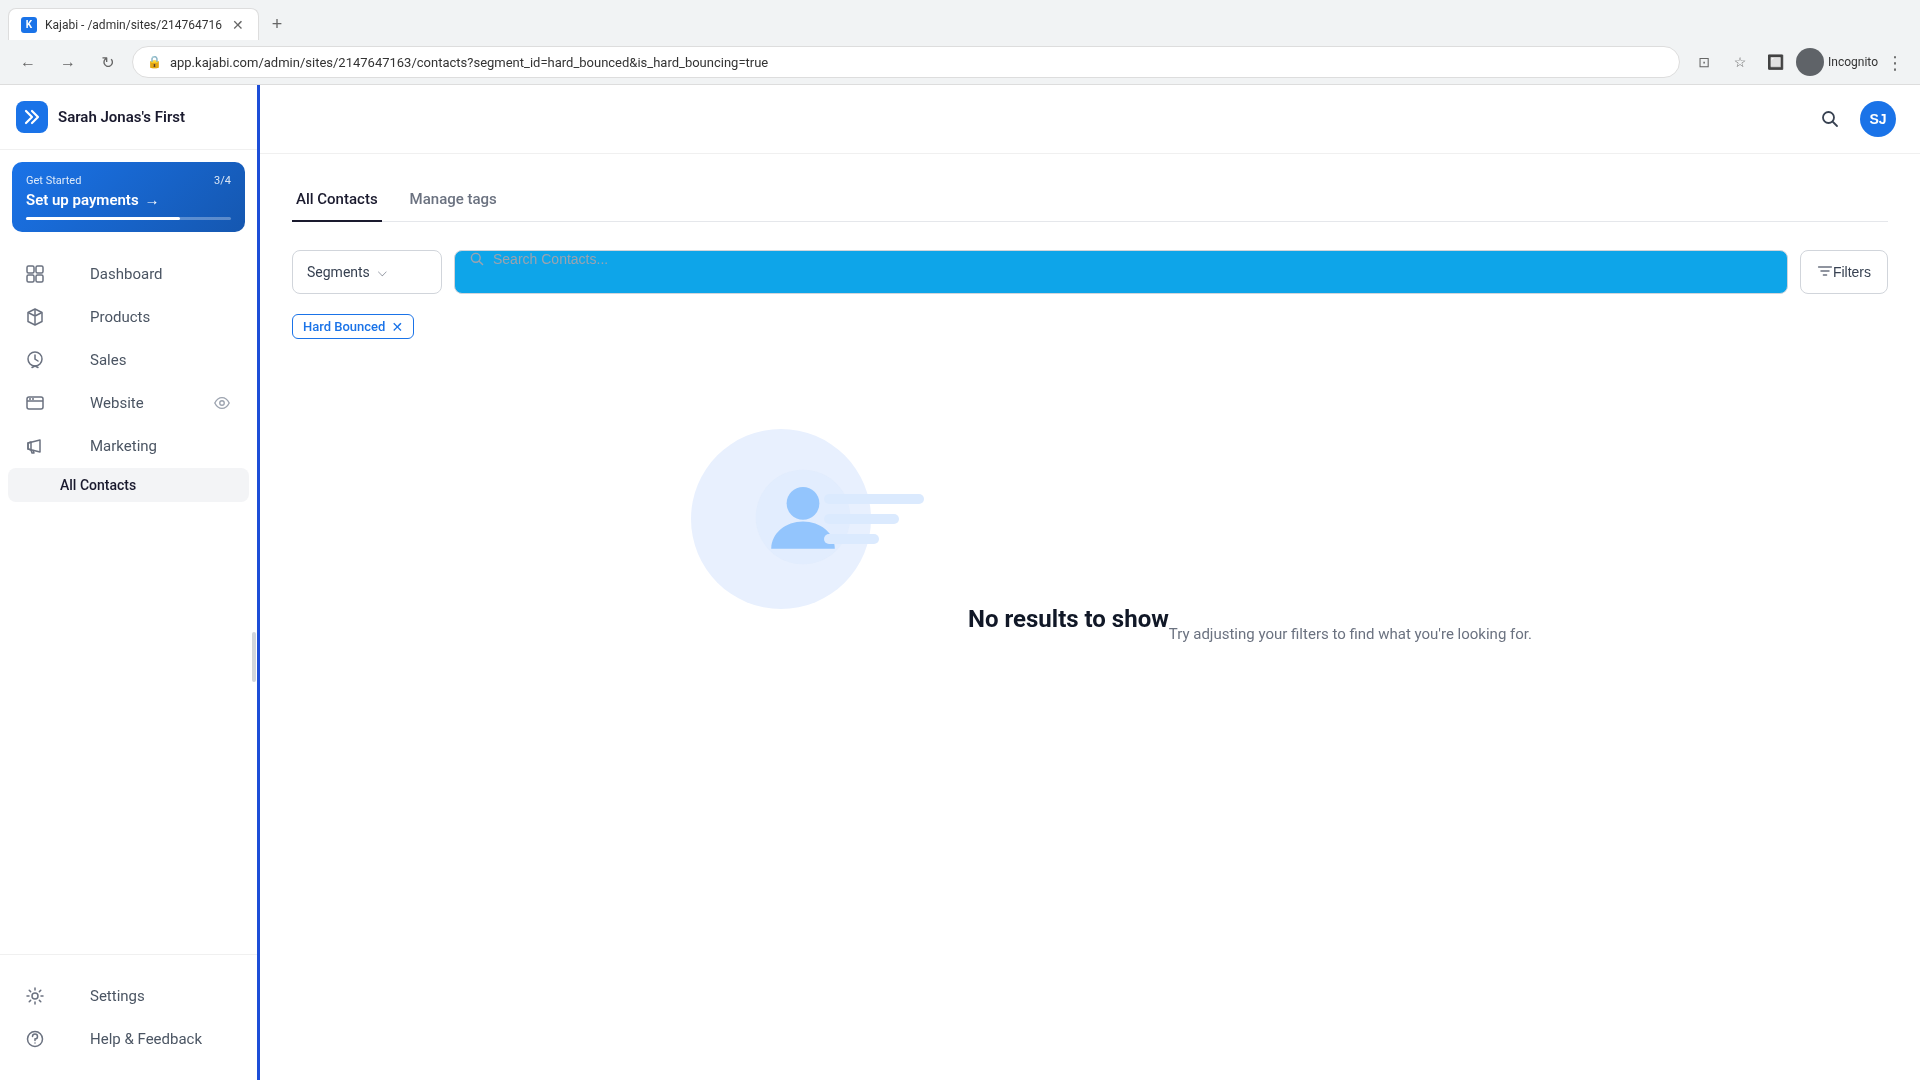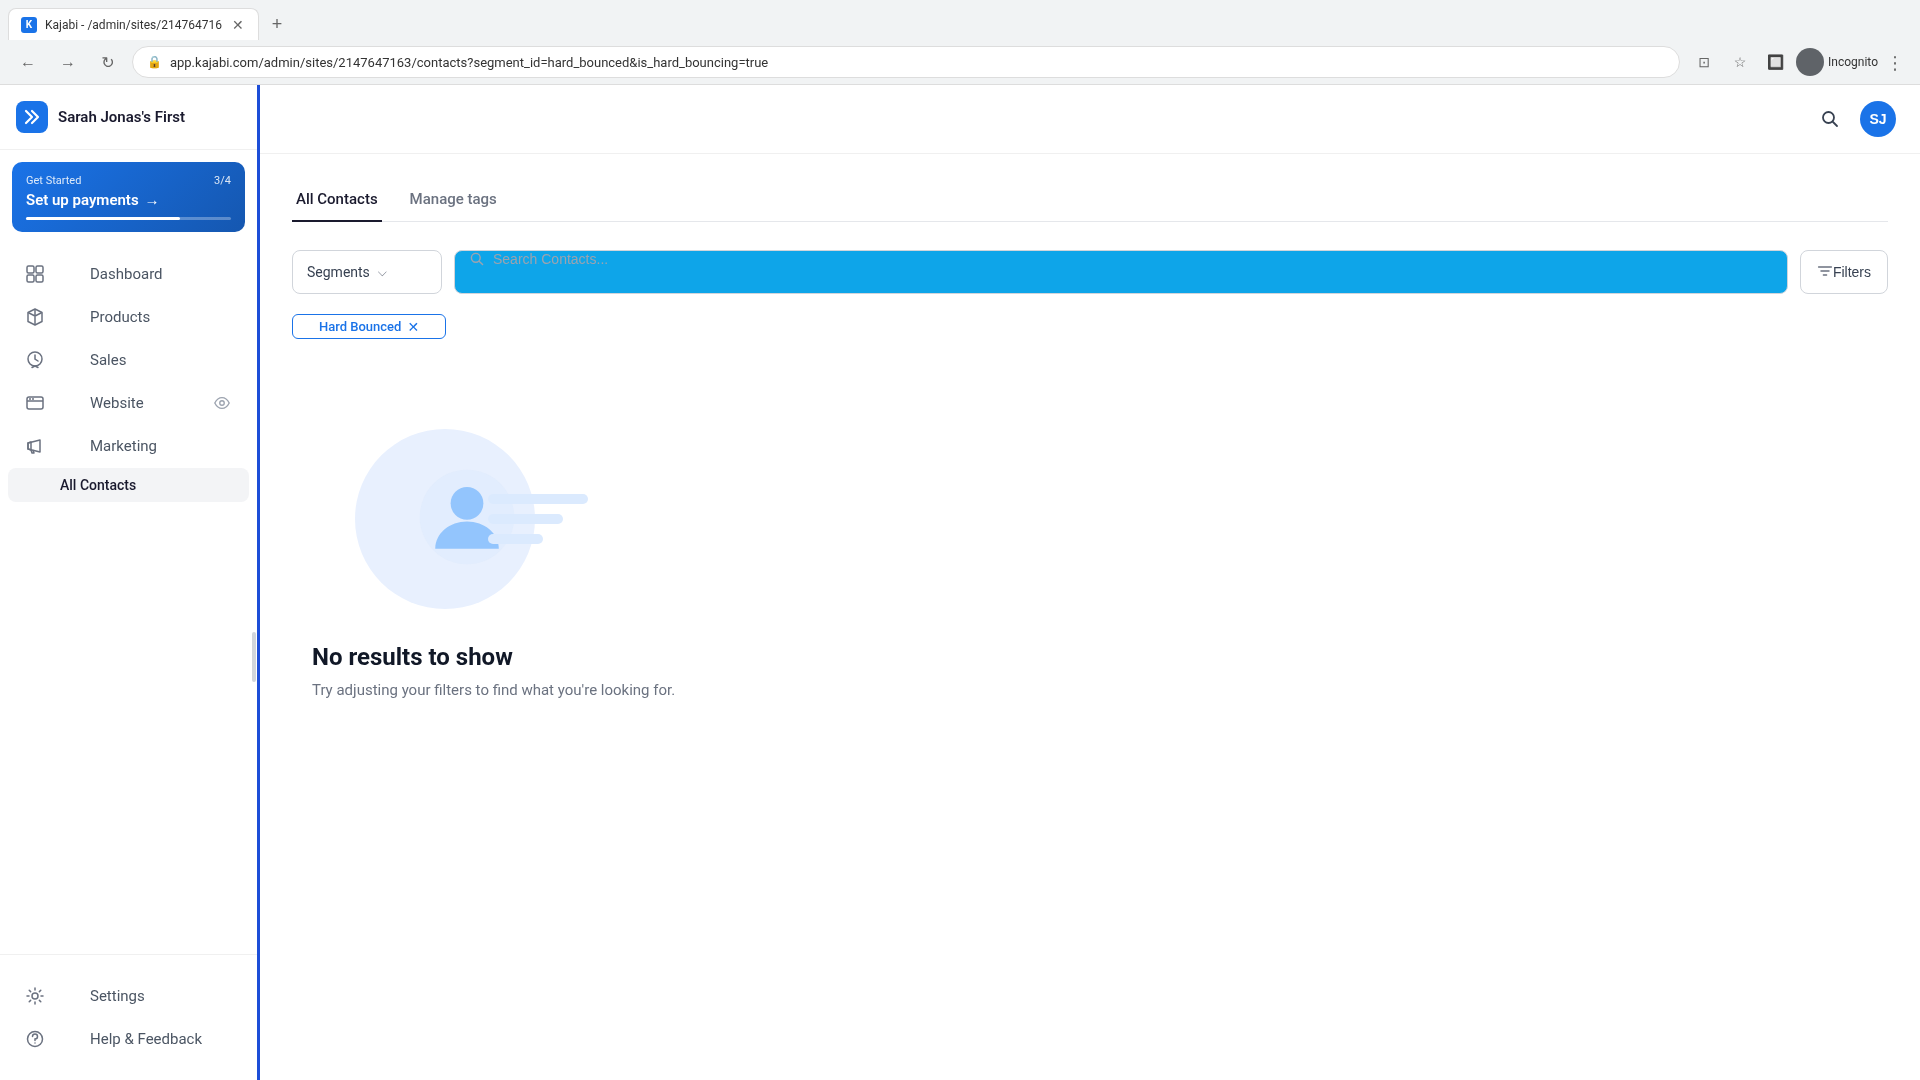--- a/index.html
+++ b/index.html
@@ -80,25 +80,25 @@
     .segments-dropdown .chevron { color: #6b7280; font-size: 12px; }
     .search-bar { flex: 1; display: flex; align-items: flex-start; gap: 8px; border: 1px solid #d1d5db; border-radius: 8px; padding: 0 14px; height: 44px; background: #0ea5e9; }
     .search-bar .search-icon { color: #9ca3af; font-size: 15px; }
     .search-bar input { border: none; outline: none; flex: 1; font-size: 14px; color: #374151; background: transparent; }
     .search-bar input::placeholder { color: #9ca3af; }
     .filters-btn { display: flex; align-items: center; gap: 0; border: 1px solid #d1d5db; border-radius: 8px; padding: 4px 16px; height: 44px; cursor: pointer; background: #fff; font-size: 14px; color: #374151; white-space: nowrap; }
     .filters-btn .filter-icon { color: #6b7280; }
 
     
     .active-filters { display: flex; gap: 8px; flex-wrap: wrap; margin-bottom: 20px; }
-    .filter-tag { display: flex; align-items: center; gap: 6px; background: #fff; border: 1.5px solid #1a73e8; border-radius: 6px; padding: 4px 26px; font-size: 13px; color: #1a73e8; font-weight: 500; }
+    .filter-tag { display: flex; align-items: center; gap: 6px; background: #fff; border: 1.5px solid #1a73e8; border-radius: 6px; padding: 4px 10px; font-size: 13px; color: #1a73e8; font-weight: 500; }
     .filter-tag .remove-btn { cursor: pointer; color: #1a73e8; font-size: 14px; line-height: 1; display: flex; align-items: center; justify-content: center; }
 
     
-    .empty-state { display: flex; flex-direction: column; align-items: flex-start; justify-content: center; padding: 60px 20px; }
+    .empty-state { display: flex; flex-direction: row; align-items: flex-end; justify-content: center; padding: 60px 20px; }
     .empty-illustration { position: relative; width: 320px; height: 200px; margin-bottom: 24px; }
     .empty-circle-bg { width: 180px; height: 180px; background: #e8f0fe; border-radius: 50%; position: absolute; left: 50%; top: 50%; transform: translate(-65%, -50%); }
     .empty-person-icon { position: absolute; left: 50%; top: 50%; transform: translate(-55%, -50%); }
     .empty-person-icon svg { width: 100px; height: 100px; }
     .empty-lines { position: absolute; left: 55%; top: 50%; transform: translateY(-50%); display: flex; flex-direction: column; gap: 10px; }
     .empty-line { height: 10px; background: #dbeafe; border-radius: 5px; }
     .empty-state-title { font-size: 24px; font-weight: 700; color: #111827; margin-bottom: 10px; }
     .empty-state-subtitle { font-size: 15px; color: #6b7280; }
 
     

